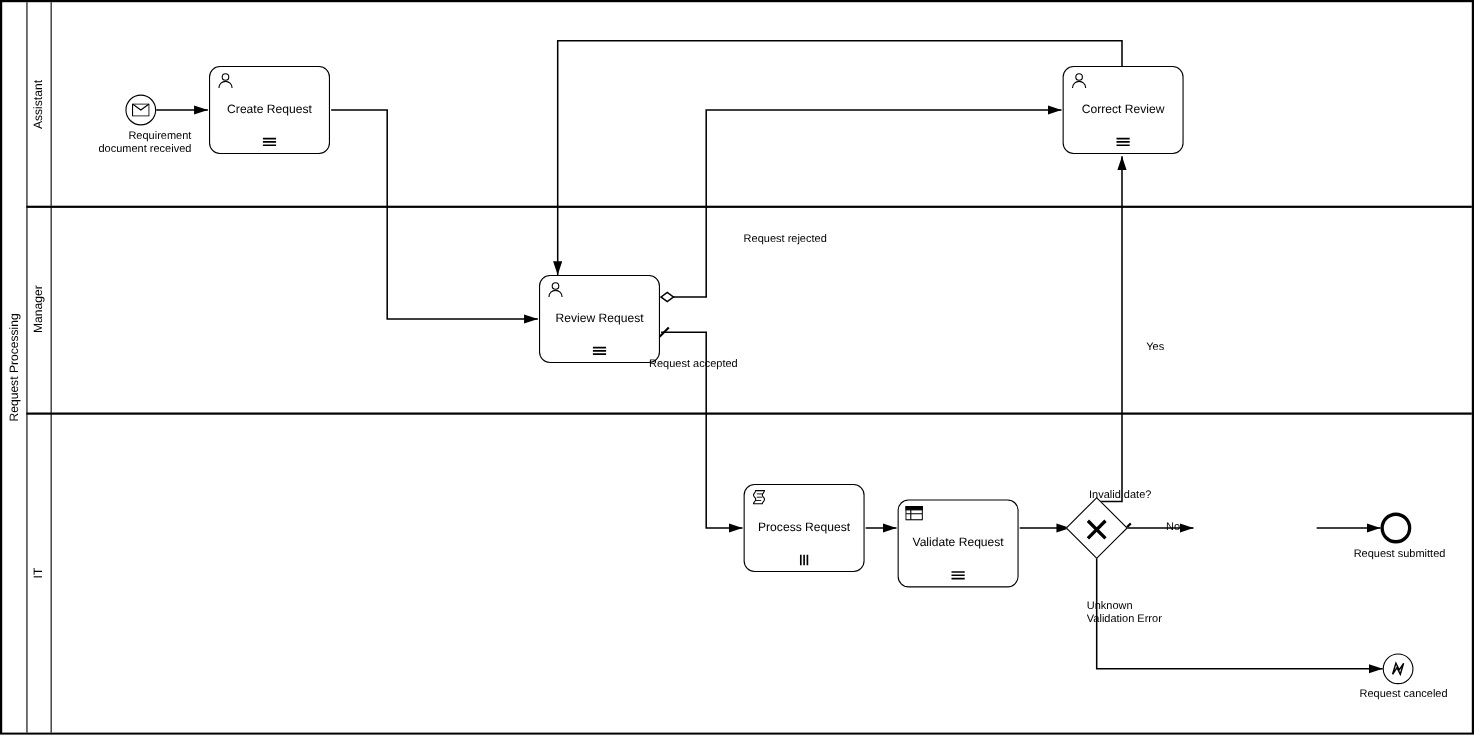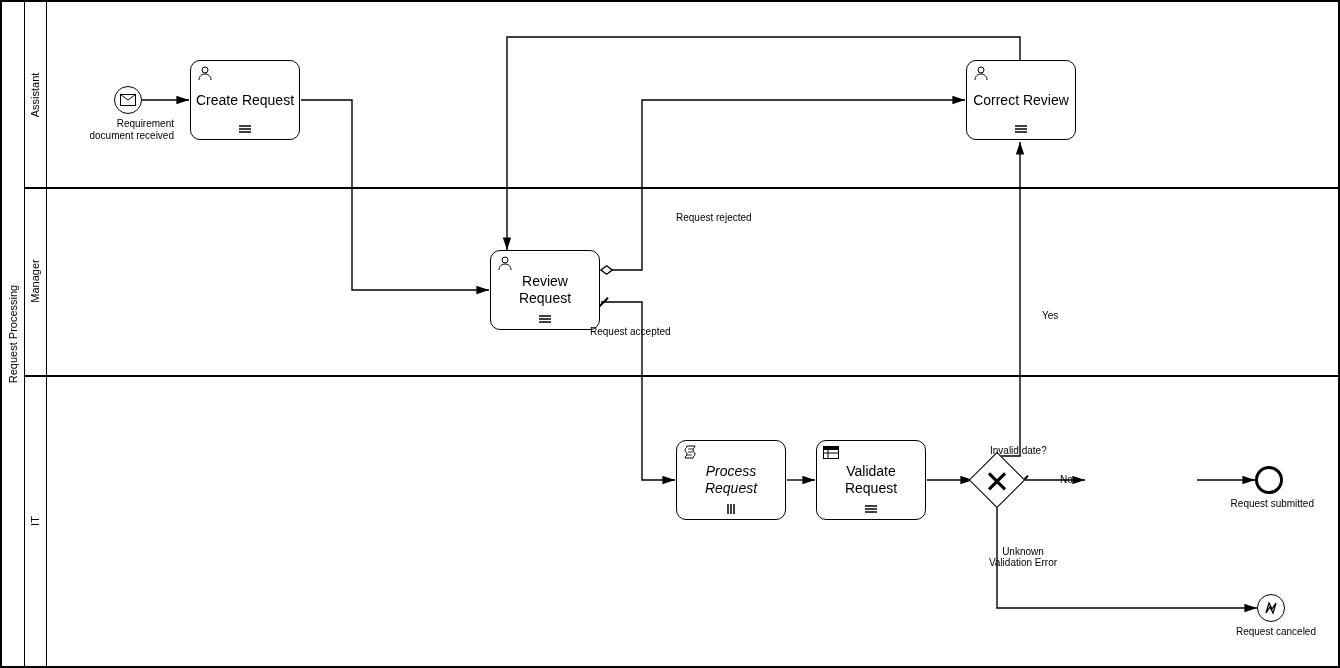--- a/index.html
+++ b/index.html
@@ -68,21 +68,21 @@
     left: 6px;
     width: 16px;
     height: 16px;
   }
   .task .label {
     position: absolute;
     left: 4px;
     right: 4px;
     top: 50%;
     transform: translateY(-50%);
-    font-size: 14px;
+    font-size: 11px;
     line-height: 1.2;
   }
   .task .marker {
     position: absolute;
     left: 50%;
     bottom: 5px;
     transform: translateX(-50%);
     width: 14px;
     height: 10px;
   }
@@ -118,21 +118,21 @@
   }
   .gateway svg {
     transform: rotate(-45deg);
   }
   .flow-label {
     position: absolute;
     font-size: 10px;
     white-space: nowrap;
     padding-left: 28px;
   }
-  .flow-label.multi { white-space: normal; text-align: center; }
+  .flow-label.multi { white-space: normal; }
   svg.edges {
     position: absolute;
     left: 0;
     top: 0;
     width: 100%;
     height: 100%;
     pointer-events: none;
   }
 </style>
 </head>
@@ -233,36 +233,36 @@
       <path d="M2 15c0-4 3-6 6-6s6 2 6 6" fill="#fff" stroke="#000"></path>
     </svg>
     <div class="label">Review Request</div>
     <svg class="marker" viewBox="0 0 14 10">
       <line x1="1" y1="2" x2="13" y2="2" stroke="#000" stroke-width="1.5"></line>
       <line x1="1" y1="5" x2="13" y2="5" stroke="#000" stroke-width="1.5"></line>
       <line x1="1" y1="8" x2="13" y2="8" stroke="#000" stroke-width="1.5"></line>
     </svg>
   </div>
 
-  <div class="task" style="left:674px;top:438px;font-style:italic;">
+  <div class="task" style="left:674px;top:438px;">
     <svg class="icon" viewBox="0 0 16 16">
       <path d="M4 1h8c0 2-2 2-2 4s2 2 2 4-2 2-2 4H2c0-2 2-2 2-4s-2-2-2-4 2-2 2-4z" fill="#fff" stroke="#000"></path>
       <line x1="5" y1="4" x2="10" y2="4" stroke="#000" stroke-width="0.8"></line>
       <line x1="5" y1="7" x2="10" y2="7" stroke="#000" stroke-width="0.8"></line>
       <line x1="4" y1="10" x2="9" y2="10" stroke="#000" stroke-width="0.8"></line>
     </svg>
     <div class="label">Process Request</div>
     <svg class="marker" viewBox="0 0 14 10">
       <line x1="4" y1="0" x2="4" y2="10" stroke="#000" stroke-width="1.5"></line>
       <line x1="7" y1="0" x2="7" y2="10" stroke="#000" stroke-width="1.5"></line>
       <line x1="10" y1="0" x2="10" y2="10" stroke="#000" stroke-width="1.5"></line>
     </svg>
   </div>
 
-  <div class="task" style="left:814px;top:438px;">
+  <div class="task" style="left:814px;top:452px;">
     <svg class="icon" viewBox="0 0 16 16">
       <rect x="0.5" y="1.5" width="15" height="12" fill="#fff" stroke="#000"></rect>
       <rect x="0.5" y="1.5" width="15" height="3" fill="#000" stroke="#000"></rect>
       <line x1="0.5" y1="8" x2="15.5" y2="8" stroke="#000"></line>
       <line x1="5" y1="4.5" x2="5" y2="13.5" stroke="#000"></line>
     </svg>
     <div class="label">Validate Request</div>
     <svg class="marker" viewBox="0 0 14 10">
       <line x1="1" y1="2" x2="13" y2="2" stroke="#000" stroke-width="1.5"></line>
       <line x1="1" y1="5" x2="13" y2="5" stroke="#000" stroke-width="1.5"></line>

